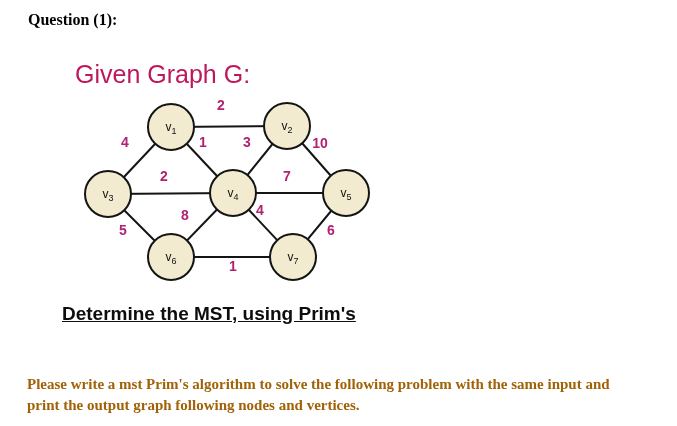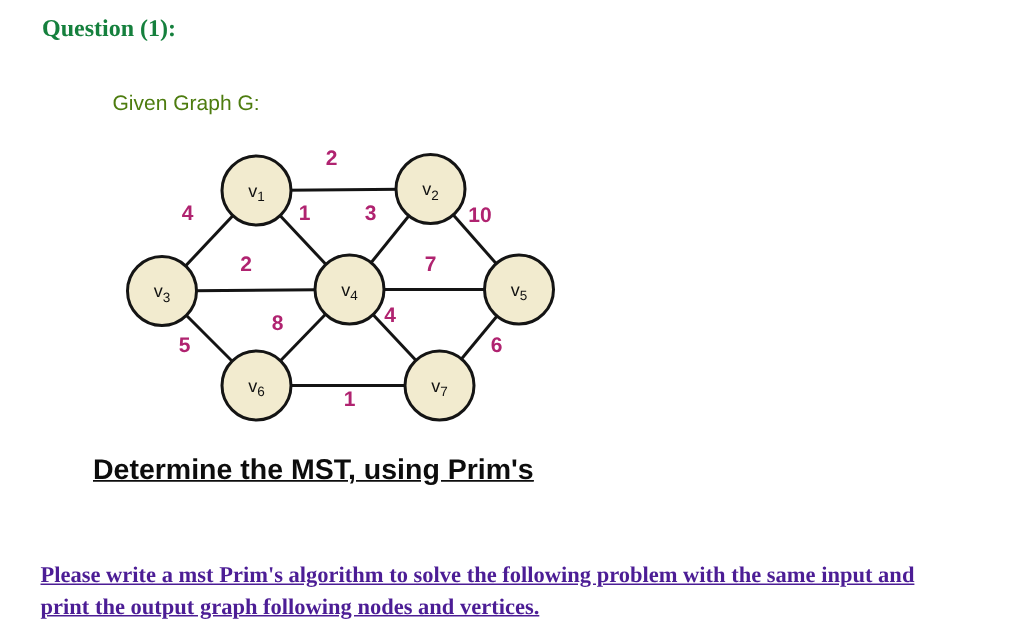--- a/index.html
+++ b/index.html
@@ -7,43 +7,41 @@
   body {
     width: 677px; height: 426px;
     position: relative; overflow: hidden;
     font-family: "Liberation Sans", sans-serif;
     color: #111;
   }
   .page { position: absolute; inset: 0; }
   .question-label {
     position: absolute; left: 28px; top: 11px;
     font-family: "Liberation Serif", serif;
-    font-weight: bold; font-size: 16px; color: #15803d;
+    font-weight: bold; font-size: 16px; color: #000000;
   }
   .graph-caption {
     position: absolute; left: 75px; top: 60px;
-    font-size: 14px; color: #4d7c0f;
+    font-size: 25px; color: #be185d;
   }
   svg.graph {
     position: absolute; left: 0; top: 0;
     pointer-events: none;
   }
   .mst-heading {
     position: absolute; left: 62px; top: 302px;
     font-size: 19px; font-weight: bold; color: #0d0d0d;
     line-height: 23px;
-    text-decoration: underline;
   }
   .mst-heading span { text-decoration: underline; }
   .footer-text {
     position: absolute; left: 27px; top: 374px;
     font-family: "Liberation Serif", serif;
-    font-weight: bold; font-size: 15px; color: #4c1d95;
+    font-weight: bold; font-size: 15px; color: #a16207;
     line-height: 21px;
-    text-decoration: underline;
   }
 </style>
 </head>
 <body>
 
 <div class="page">
 
   <div class="question-label">Question (1):</div>
 
   <div class="graph-caption">Given Graph G:</div>

